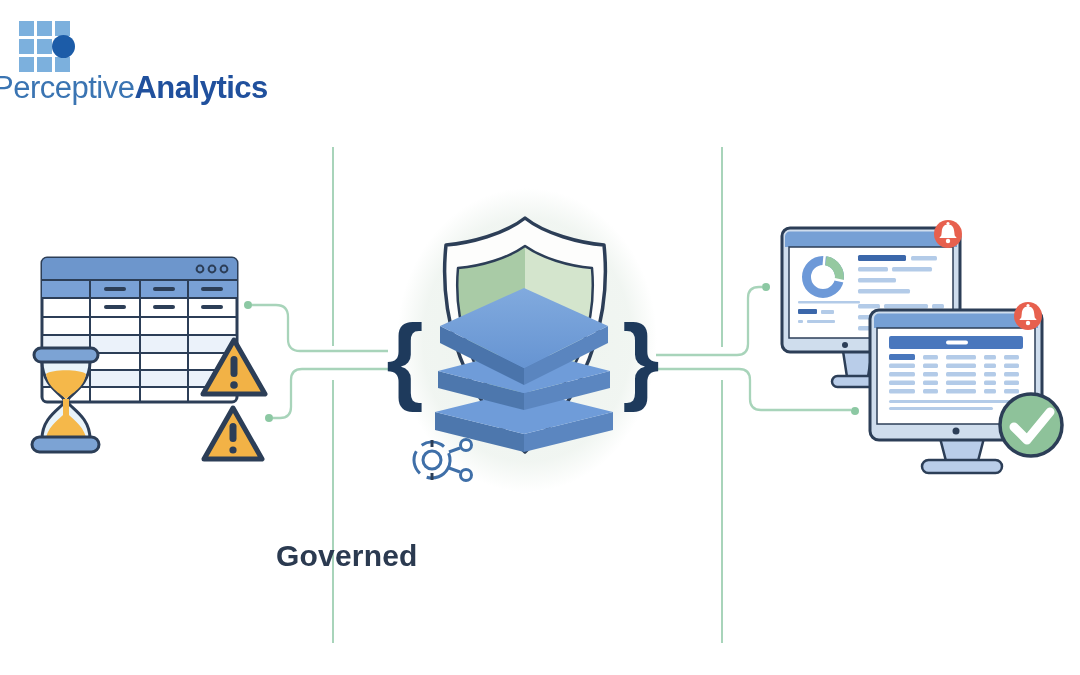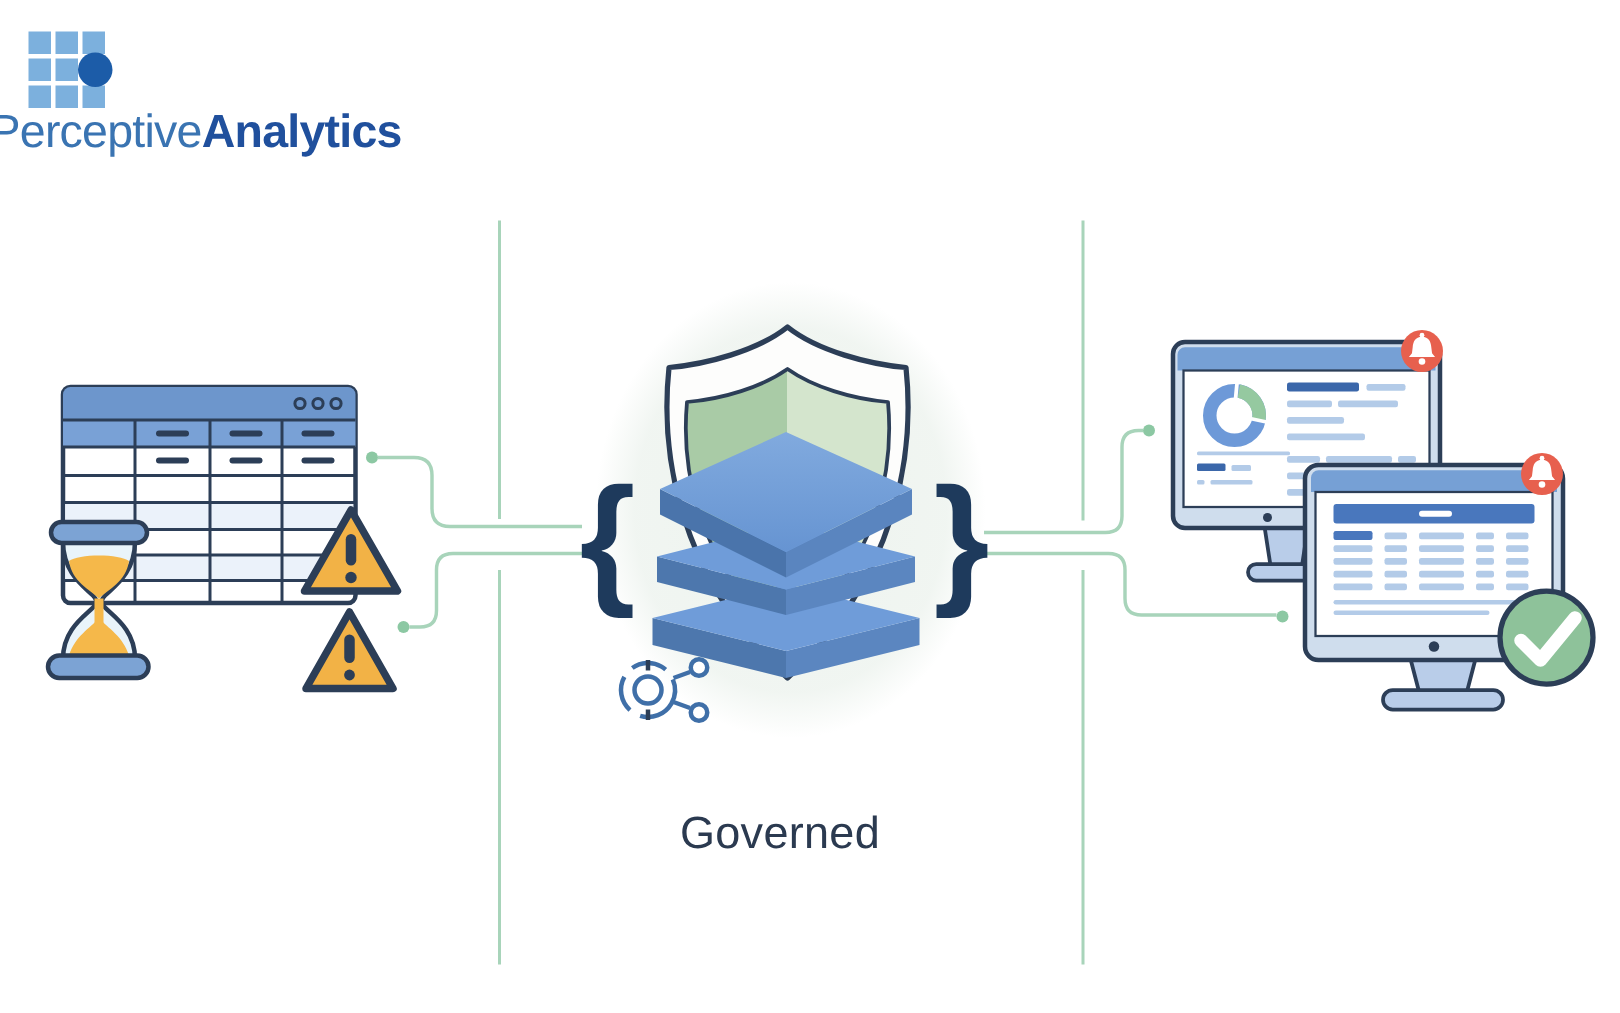--- a/index.html
+++ b/index.html
@@ -12,22 +12,22 @@
   .logo{position:absolute;left:0;top:0;width:300px;height:120px;}
   .logo-grid{position:absolute;left:19px;top:21px;display:grid;
     grid-template-columns:repeat(3,15px);grid-template-rows:repeat(3,15px);gap:3px;}
   .logo-grid .cell{background:#7cb0dd;}
   .logo-grid .cell.blank{visibility:hidden;}
   .logo-dot{position:absolute;left:52px;top:35px;width:23px;height:23px;border-radius:50%;background:#1c5ca8;}
   .logo-text{position:absolute;left:-7px;top:70px;font-size:31px;letter-spacing:-0.5px;white-space:nowrap;}
   .brand-light{color:#3a74b2;font-weight:400;}
   .brand-bold{color:#20509d;font-weight:700;}
   
-  .caption{position:absolute;left:260px;top:537px;width:520px;text-align:center;
-    font-size:30px;font-weight:400;line-height:37px;color:#2b3a50;letter-spacing:0.2px;}
+  .caption{position:absolute;left:276px;top:537px;width:520px;text-align:left;
+    font-size:30px;font-weight:700;line-height:37px;color:#2b3a50;letter-spacing:0.2px;}
 </style>
 </head>
 <body>
 
 <div class="stage">
 
   <svg class="art" width="1080" height="675" viewBox="0 0 1080 675">
     <defs>
       <linearGradient id="shieldGreen" x1="0" y1="0" x2="1" y2="0">
         <stop offset="0.5" stop-color="#a9cba6"></stop>

